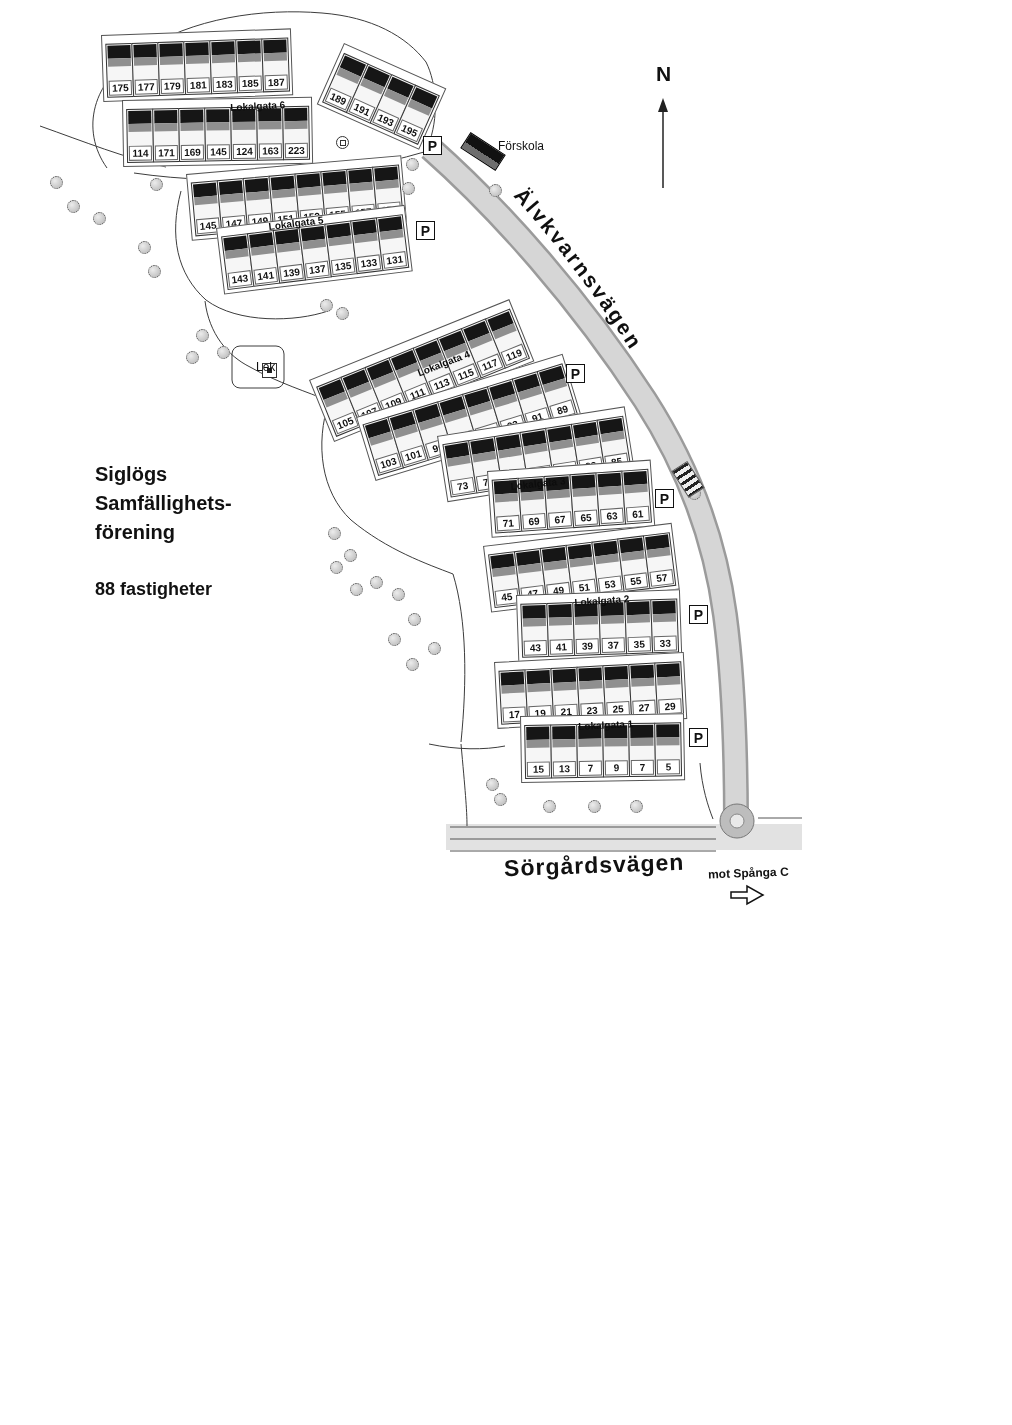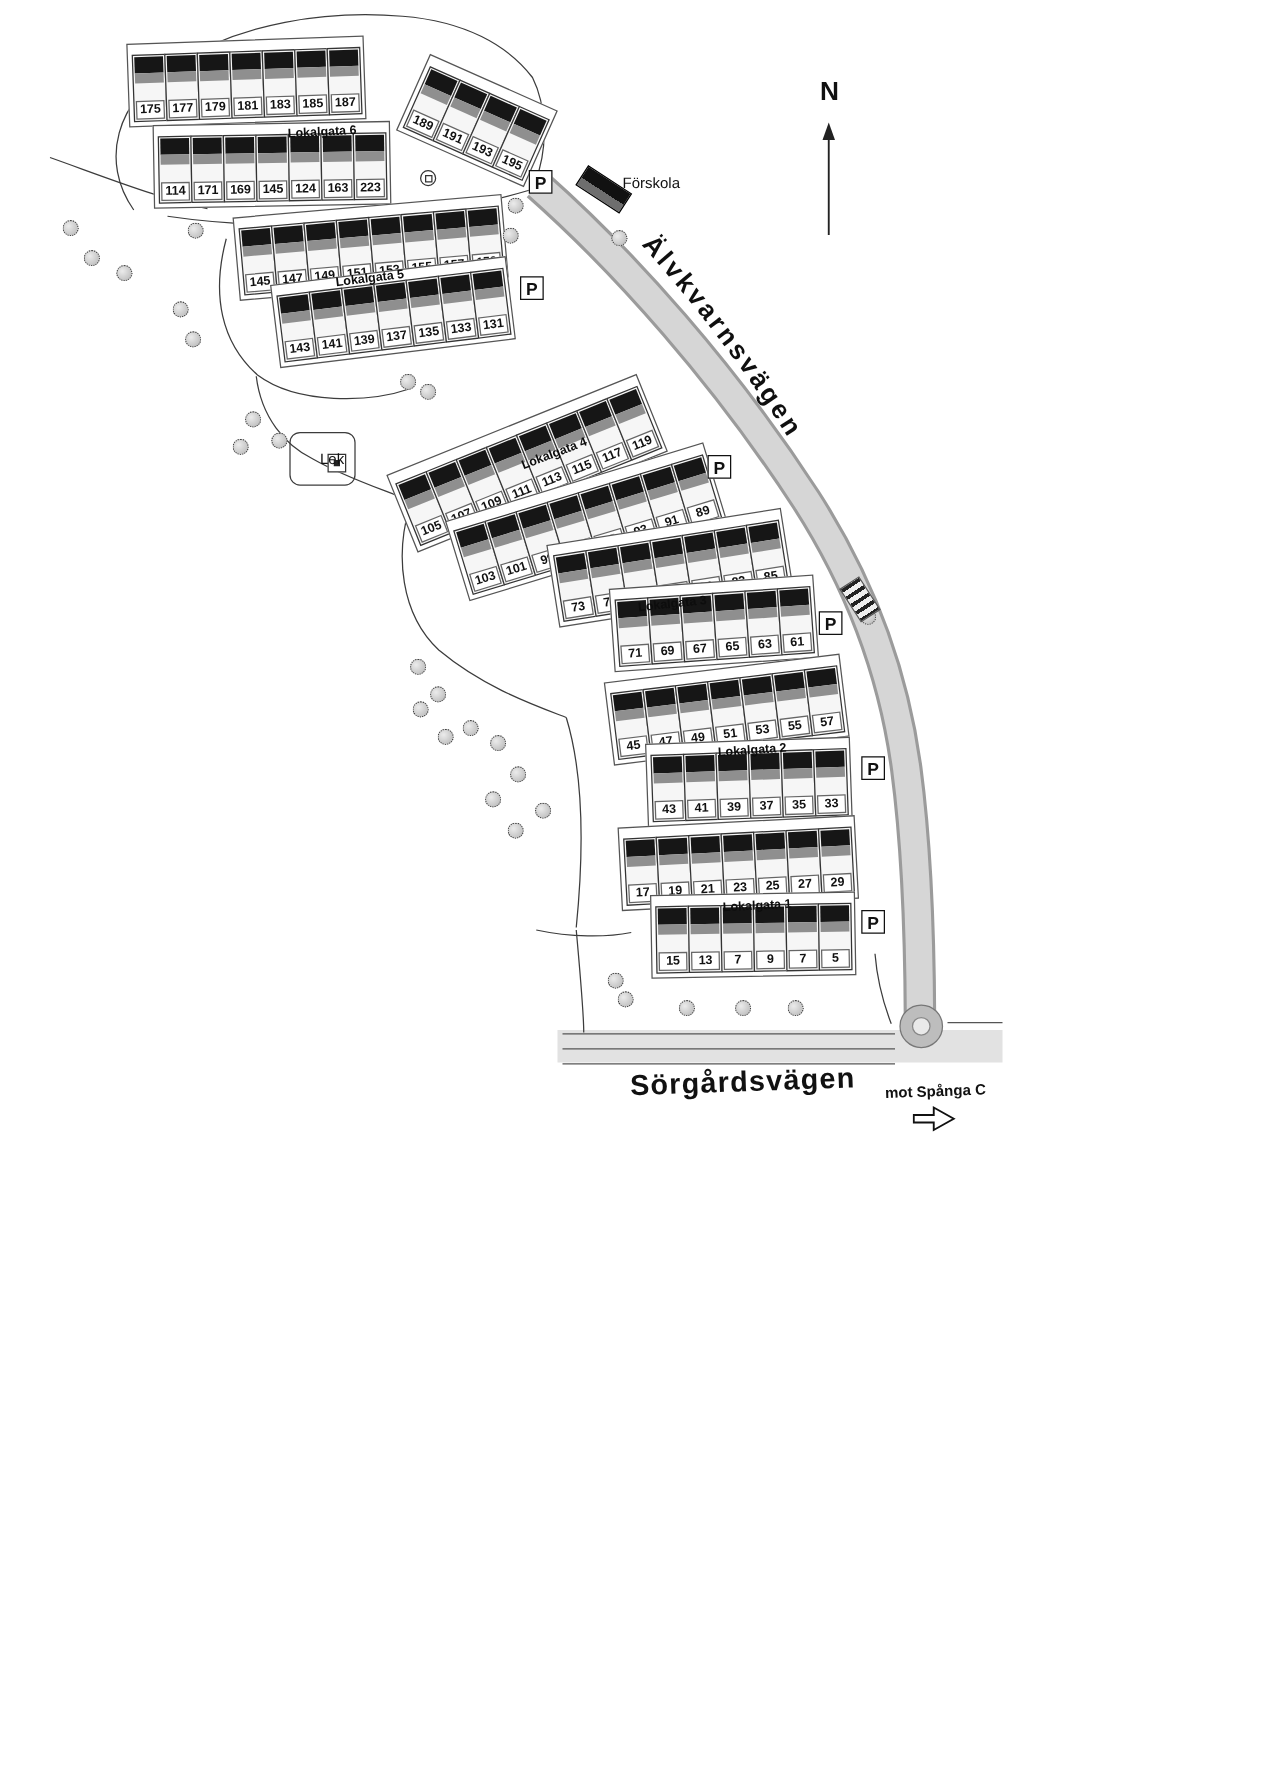--- a/index.html
+++ b/index.html
@@ -719,20 +719,26 @@
       <div class="tree" style="left: 388px; top: 633px;"></div>
       <div class="tree" style="left: 428px; top: 642px;"></div>
       <div class="tree" style="left: 406px; top: 658px;"></div>
       <div class="tree" style="left: 486px; top: 778px;"></div>
       <div class="tree" style="left: 494px; top: 793px;"></div>
       <div class="tree" style="left: 543px; top: 800px;"></div>
       <div class="tree" style="left: 588px; top: 800px;"></div>
       <div class="tree" style="left: 630px; top: 800px;"></div>
     </div>
 
+  <div class="legend">
+    <div class="line">Siglögs</div>
+    <div class="line">Samfällighets-</div>
+    <div class="line">förening</div>
+    <div class="count">88 fastigheter</div>
+  </div>
 
   <div class="north-label">N</div>
   <svg class="north-arrow" width="18" height="96">
     <line x1="9" y1="92" x2="9" y2="14" stroke="#222" stroke-width="1.5"></line>
     <polygon points="9,2 4,16 14,16" fill="#222"></polygon>
   </svg>
 
   <div class="forskola-building"></div>
   <div class="forskola-label">Förskola</div>
 

